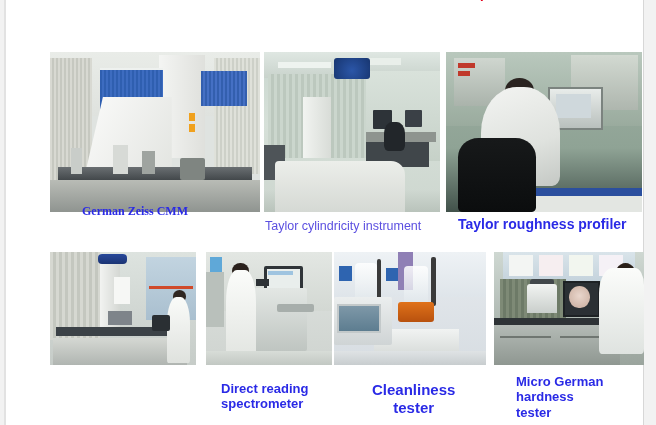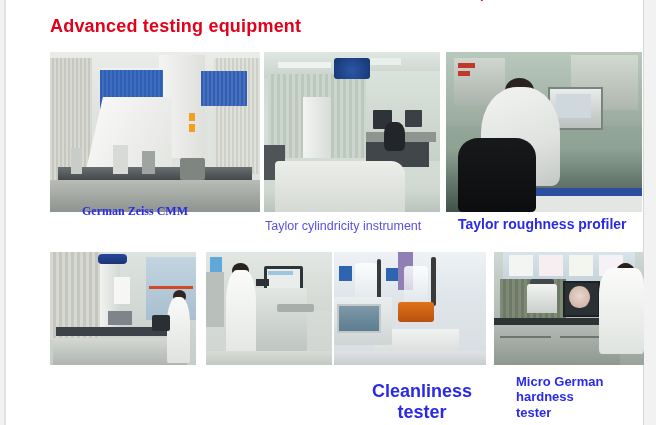--- a/index.html
+++ b/index.html
@@ -209,21 +209,20 @@
   .p24 .dl1{position:absolute;left:4%;top:74%;width:34%;height:2%;background:#6f7671;}
   .p24 .dl2{position:absolute;left:44%;top:74%;width:34%;height:2%;background:#6f7671;}
 </style>
 </head>
 <body>
 
 <div class="page">
 
   <div class="clip-frag">I</div>
 
-  <div class="title">Advanced testing equipment</div>
 
   <div class="photo p11" style="left:44px;top:52px;width:210px;height:160px;">
     <div class="inner">
       <div class="c1"></div>
         <div class="curtL"></div>
         <div class="curtR"></div>
       <div class="col"></div>
         <div class="bluepanel"></div>
         <div class="bluepanel2"></div>
       <div class="body"></div>
@@ -347,21 +346,23 @@
         <div class="bench"></div>
         <div class="drawer"></div>
       <div class="dl1"></div>
         <div class="dl2"></div>
       <div class="hair"></div>
         <div class="person"></div>
     </div>
   </div>
 
 
-
-  <div class="cap" style="left:366px;top:381px;font-size:18px;text-align:center;">Cleanliness
+  <div class="cap" style="left:215px;top:381px;font-size:13px;">Direct reading
+spectrometer</div>
+
+  <div class="cap" style="left:366px;top:381px;font-size:15px;text-align:center;">Cleanliness
 tester</div>
 
   <div class="cap" style="left:510px;top:374px;font-size:13px;">Micro German
 hardness
 tester</div>
 
 </div>
 
 </body></html>

